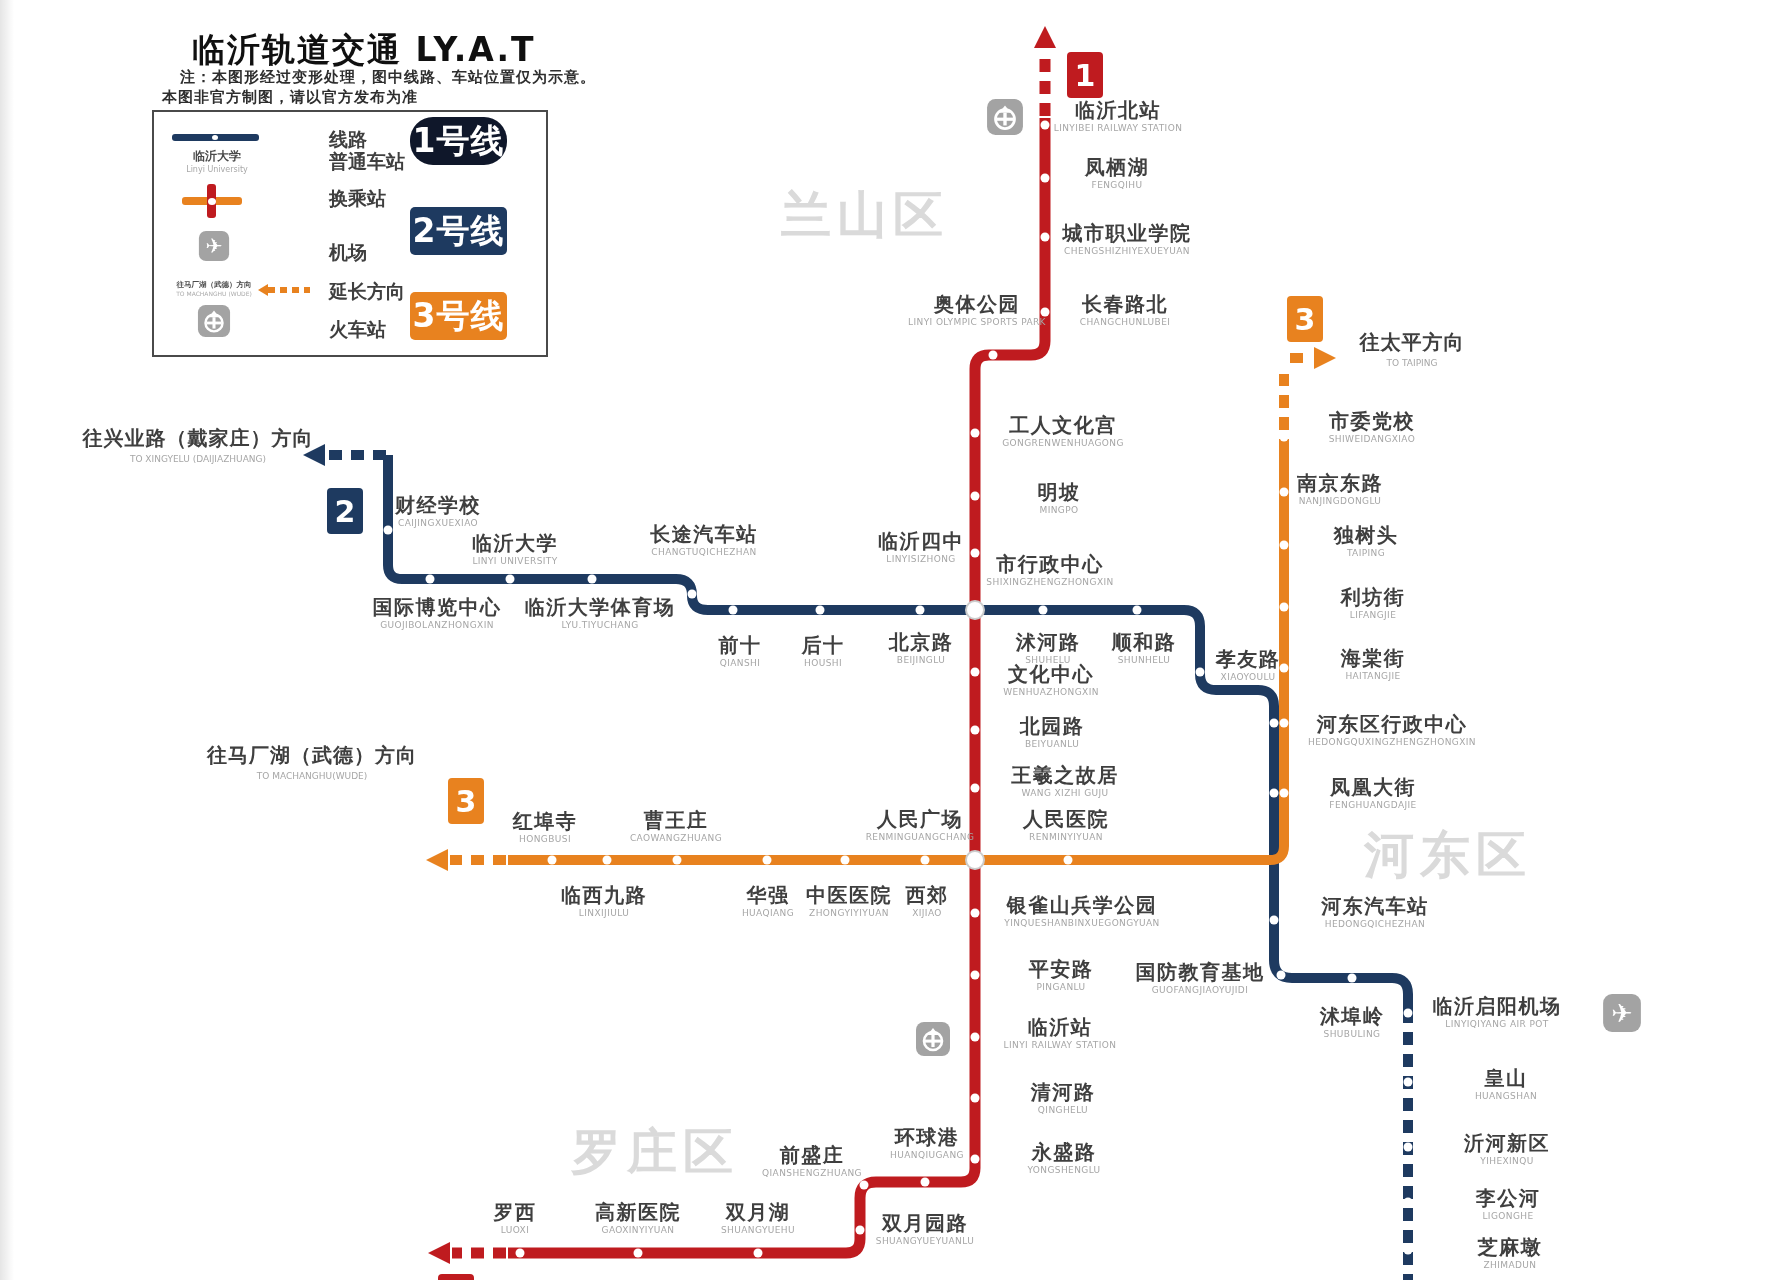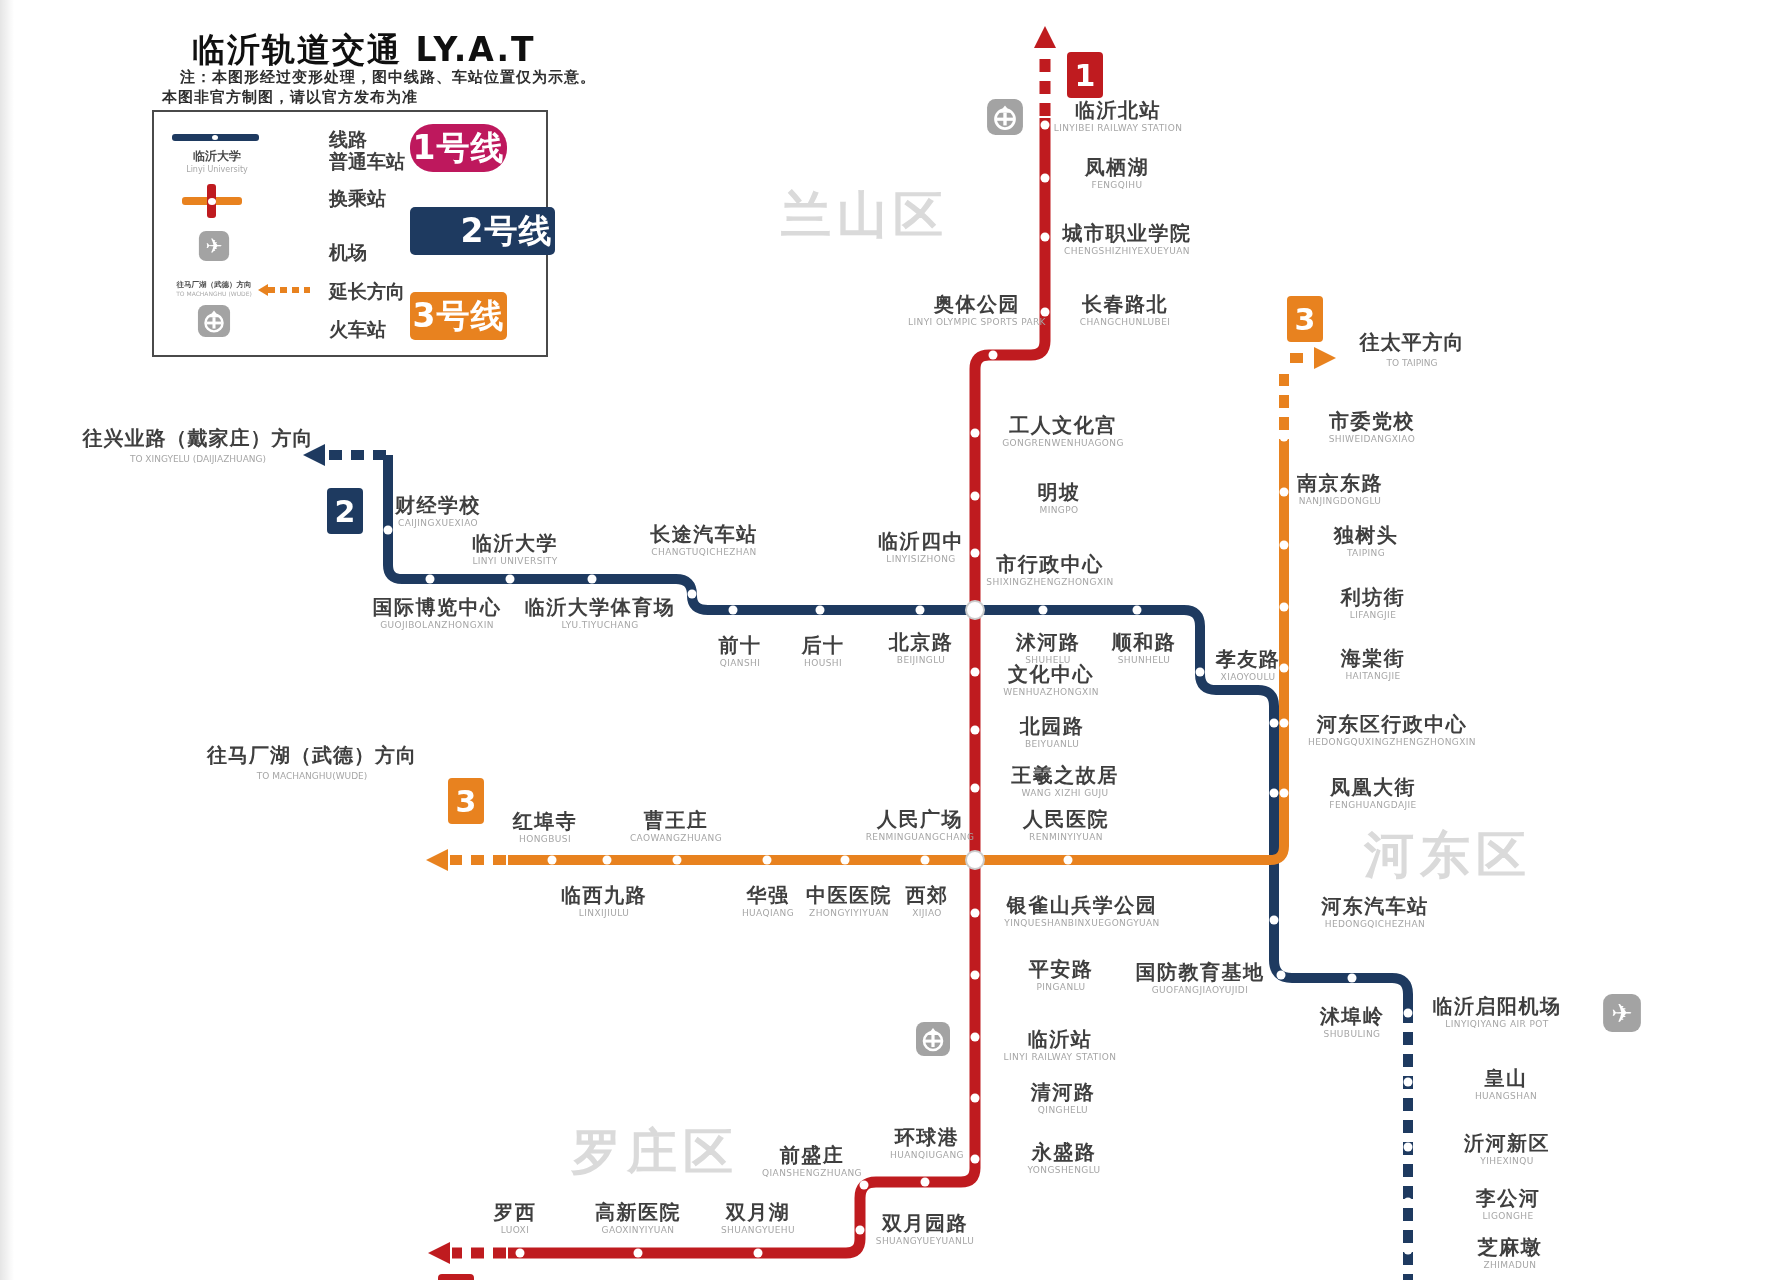--- a/index.html
+++ b/index.html
@@ -170,22 +170,22 @@
 
     <div class="lgd-icon" style="left:43px;top:192px;"><svg width="34" height="34" viewBox="0 0 36 36">
       <rect x="1" y="1" width="34" height="34" rx="8" fill="#a3a3a3"></rect>
       <circle cx="18" cy="20" r="9" fill="none" stroke="#fff" stroke-width="2.6"></circle>
       <path d="M18 7 L12.5 14 L23.5 14 Z" fill="#fff"></path>
       <rect x="10" y="18.6" width="16" height="3" fill="#fff"></rect>
       <rect x="16.4" y="14" width="3.2" height="12" fill="#fff"></rect>
         </svg></div>
     <div class="legend-label" style="left:175px;top:208px;">火车站</div>
 
-    <div class="legend-badge" style="top: 12px; background: #be185d; border-radius: 23px;">1号线</div>
-    <div class="legend-badge" style="top: 95px; background: rgb(30, 58, 96); padding-left: 48px;">2号线</div>
+    <div class="legend-badge" style="top: 5px; background: #0f172a; border-radius: 23px;">1号线</div>
+    <div class="legend-badge" style="top: 95px; background: rgb(30, 58, 96);">2号线</div>
     <div class="legend-badge" style="top: 180px; background: rgb(232, 130, 31);">3号线</div>
   </div>
 
   <div id="map-labels">
       <div class="station-label" style="left: 1118px; top: 100px;">
         <div class="cn">临沂北站</div>
         <div class="en">LINYIBEI RAILWAY STATION</div>
       </div>
       <div class="station-label" style="left: 1117px; top: 157px;">
         <div class="cn">凤栖湖</div>
@@ -236,21 +236,21 @@
         <div class="en">RENMINGUANGCHANG</div>
       </div>
       <div class="station-label" style="left: 1082px; top: 895px;">
         <div class="cn">银雀山兵学公园</div>
         <div class="en">YINQUESHANBINXUEGONGYUAN</div>
       </div>
       <div class="station-label" style="left: 1061px; top: 959px;">
         <div class="cn">平安路</div>
         <div class="en">PINGANLU</div>
       </div>
-      <div class="station-label" style="left: 1060px; top: 1017px; margin-top: 12px;">
+      <div class="station-label" style="left: 1060px; top: 1017px;">
         <div class="cn">临沂站</div>
         <div class="en">LINYI RAILWAY STATION</div>
       </div>
       <div class="station-label" style="left: 1063px; top: 1082px;">
         <div class="cn">清河路</div>
         <div class="en">QINGHELU</div>
       </div>
       <div class="station-label" style="left: 1064px; top: 1142px;">
         <div class="cn">永盛路</div>
         <div class="en">YONGSHENGLU</div>

